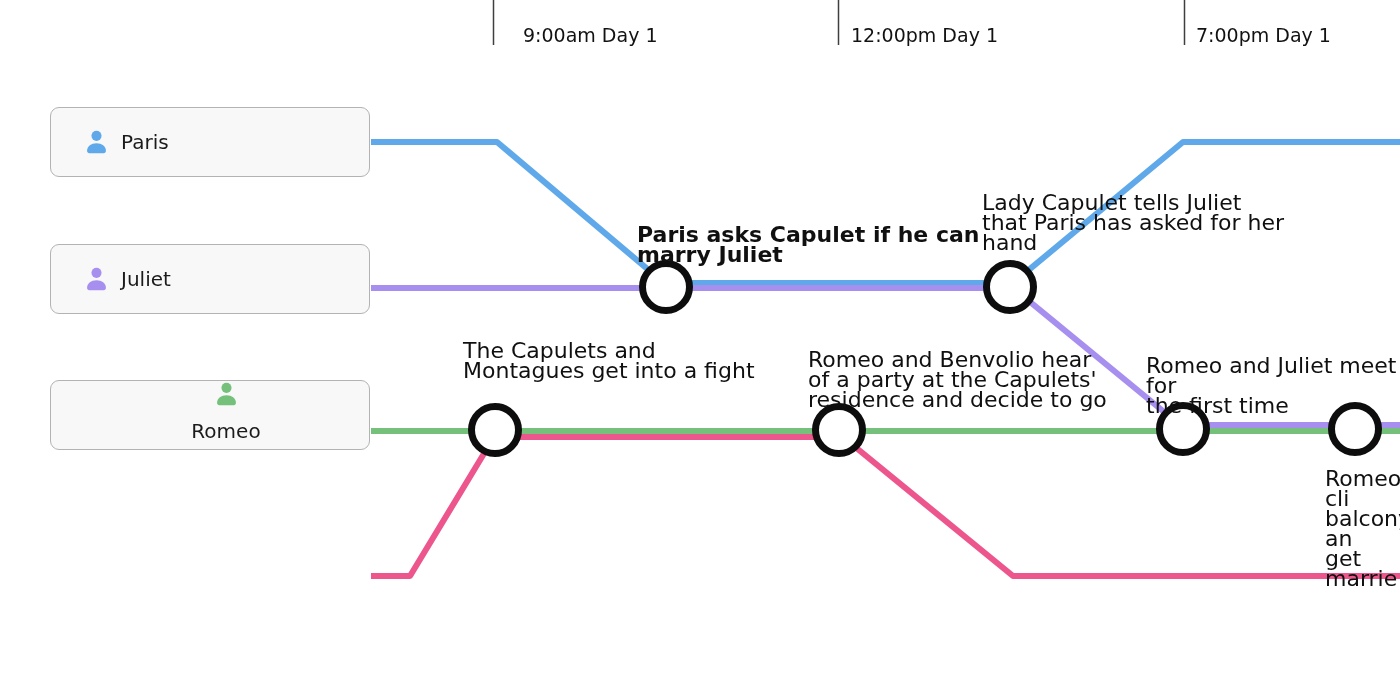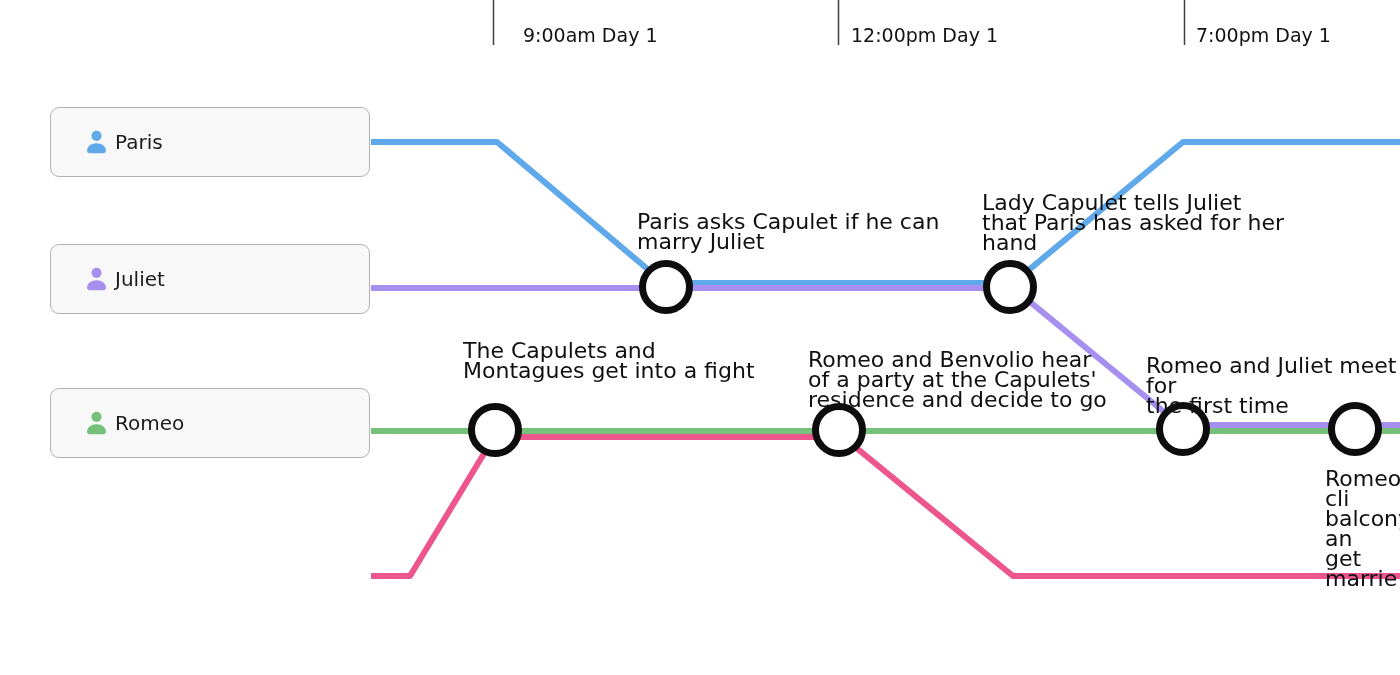--- a/index.html
+++ b/index.html
@@ -33,21 +33,21 @@
     left: 50px;
     width: 320px;
     height: 70px;
     box-sizing: border-box;
     background: #f8f8f8;
     border: 1px solid #b3b3b3;
     border-radius: 9px;
     display: flex;
     align-items: center;
     padding-left: 32px;
-    gap: 5px;
+    gap: 11px;
   }
   .char-card .icon {
     width: 27px;
     height: 27px;
     flex: 0 0 auto;
   }
   .char-name {
     font-size: 20px;
     color: #1b1b1b;
   }
@@ -105,32 +105,32 @@
   <div class="char-card" style="top:244px;">
     <svg class="icon" viewBox="0 0 24 24">
       <g fill="#a78ff0">
         <circle cx="12" cy="6.1" r="4.5"></circle>
         <path d="M12 12.6c-4.7 0-8.4 2.6-8.4 7 0 1.1.9 1.9 2 1.9h12.8c1.1 0 2-.8 2-1.9 0-4.4-3.7-7-8.4-7z"></path>
       </g>
     </svg>
     <span class="char-name">Juliet</span>
   </div>
 
-  <div class="char-card" style="top:388px;">
+  <div class="char-card" style="top:380px;flex-direction:column;">
     <svg class="icon" viewBox="0 0 24 24">
       <g fill="#75c07b">
         <circle cx="12" cy="6.1" r="4.5"></circle>
         <path d="M12 12.6c-4.7 0-8.4 2.6-8.4 7 0 1.1.9 1.9 2 1.9h12.8c1.1 0 2-.8 2-1.9 0-4.4-3.7-7-8.4-7z"></path>
       </g>
     </svg>
     <span class="char-name">Romeo</span>
   </div>
 
 
-  <div class="event-label" style="left:637px; top:212px;">Paris asks Capulet if he can
+  <div class="event-label" style="left:637px; top:225px;font-weight:bold;">Paris asks Capulet if he can
 marry Juliet</div>
 
   <div class="event-label" style="left:982px; top:193px;">Lady Capulet tells Juliet
 that Paris has asked for her
 hand</div>
 
   <div class="event-label" style="left:463px; top:341px;">The Capulets and
 Montagues get into a fight</div>
 
   <div class="event-label" style="left:808px; top:350px;">Romeo and Benvolio hear

